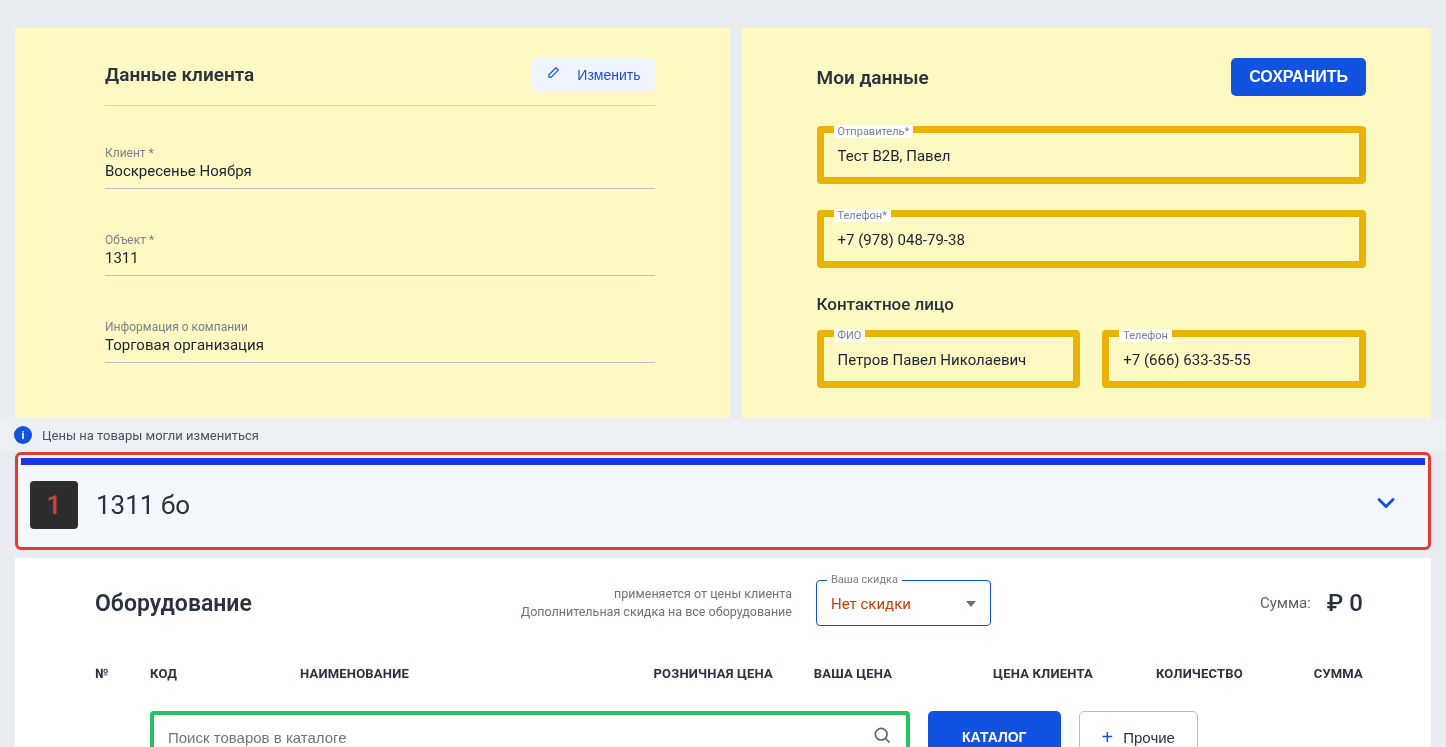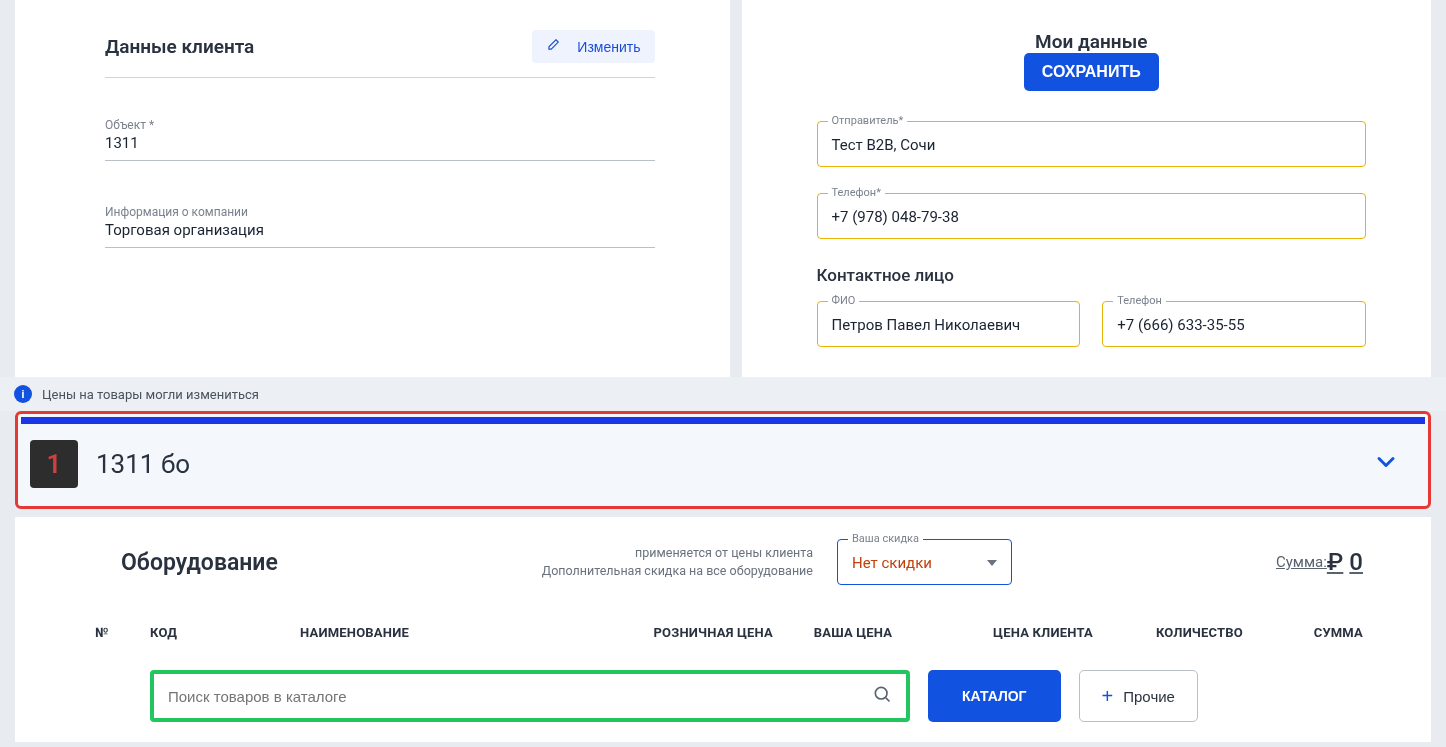--- a/index.html
+++ b/index.html
@@ -12,23 +12,24 @@
     color: #1a2332;
   }
   .page-wrap {
     padding: 0 15px;
   }
   .two-col {
     display: flex;
     gap: 12px;
   }
   .card {
-    background: #ffffff;
+    background: #fef9c3;
     flex: 1;
     padding: 30px 75px 30px 90px;
+    margin-top: 28px;
   }
   .card.right {
     padding: 30px 65px 30px 75px;
   }
   .card-header {
     display: flex;
     justify-content: space-between;
     align-items: center;
     border-bottom: 1px solid #d0d4da;
     padding-bottom: 14px;
@@ -73,21 +74,21 @@
     color: #7a828e;
     display: block;
     margin-bottom: 2px;
   }
   .uf-value {
     font-size: 15px;
     color: #1a2332;
   }
   .outline-field {
     position: relative;
-    border: 1px solid #eab308;
+    border: 7px solid #eab308;
     border-radius: 4px;
     padding: 14px 28px 12px 14px;
   }
   .outline-field .of-label {
     position: absolute;
     top: -8px;
     left: 10px;
     background: #fff;
     padding: 0 4px;
     font-size: 11px;
@@ -177,21 +178,20 @@
     align-items: center;
     gap: 24px;
     margin-bottom: 40px;
   }
   .equip-title {
     font-size: 23px;
     font-weight: 600;
     color: #2a3240;
     flex: 0 0 auto;
     margin-right: auto;
-    margin-left: 26px;
   }
   .discount-note {
     font-size: 12.5px;
     color: #6a727e;
     text-align: right;
     line-height: 1.45;
   }
   .discount-select {
     border: 1.5px solid #1252e0;
     border-radius: 4px;
@@ -215,25 +215,24 @@
     justify-content: space-between;
     align-items: center;
   }
   .tri-down {
     width: 0; height: 0;
     border-left: 5px solid transparent;
     border-right: 5px solid transparent;
     border-top: 6px solid #6a727e;
   }
   .sum-block {
-    display: flex; align-items: center; gap: 0;
+    display: flex; align-items: center; gap: 16px;
     font-size: 15px;
     color: #5a626e;
     margin-left: auto;
-    text-decoration: underline;
   }
   .sum-block .sum-val {
     font-size: 24px;
     color: #2a3240;
     font-weight: 500;
     display: flex; align-items: center; gap: 6px;
   }
 
   .equip-headers {
     display: flex;
@@ -315,42 +314,46 @@
         <button class="edit-btn">
           <span>
             <svg viewBox="0 0 24 24" fill="none" stroke="currentColor" stroke-width="2">
                 <path d="M17 3l4 4-12 12H5v-4L17 3z"></path>
               </svg>
           </span>
           <span>Изменить</span>
         </button>
       </div>
 
+      <div class="underline-field">
+        <span class="uf-label">Клиент *</span>
+        <div class="uf-value">Воскресенье Ноября</div>
+      </div>
 
       <div class="underline-field">
         <span class="uf-label">Объект *</span>
         <div class="uf-value">1311</div>
       </div>
 
       <div class="underline-field" style="margin-bottom:0">
         <span class="uf-label">Информация о компании</span>
         <div class="uf-value">Торговая организация</div>
       </div>
     </div>
 
     <div class="card right">
-      <div class="card-header" style="border-bottom:none;padding-bottom:0;margin-bottom:30px;flex-direction:column;">
+      <div class="card-header" style="border-bottom:none;padding-bottom:0;margin-bottom:30px;">
         <div class="card-title">Мои данные</div>
         <button class="save-btn">СОХРАНИТЬ</button>
       </div>
 
       <div class="row-2">
         <div class="outline-field" style="flex:1">
           <span class="of-label">Отправитель*</span>
-          <div class="of-value">Тест B2B, Сочи</div>
+          <div class="of-value">Тест B2B, Павел</div>
         </div>
       </div>
 
       <div class="row-2">
         <div class="outline-field">
           <span class="of-label">Телефон*</span>
           <div class="of-value">+7 (978) 048-79-38</div>
         </div>
       </div>
 

